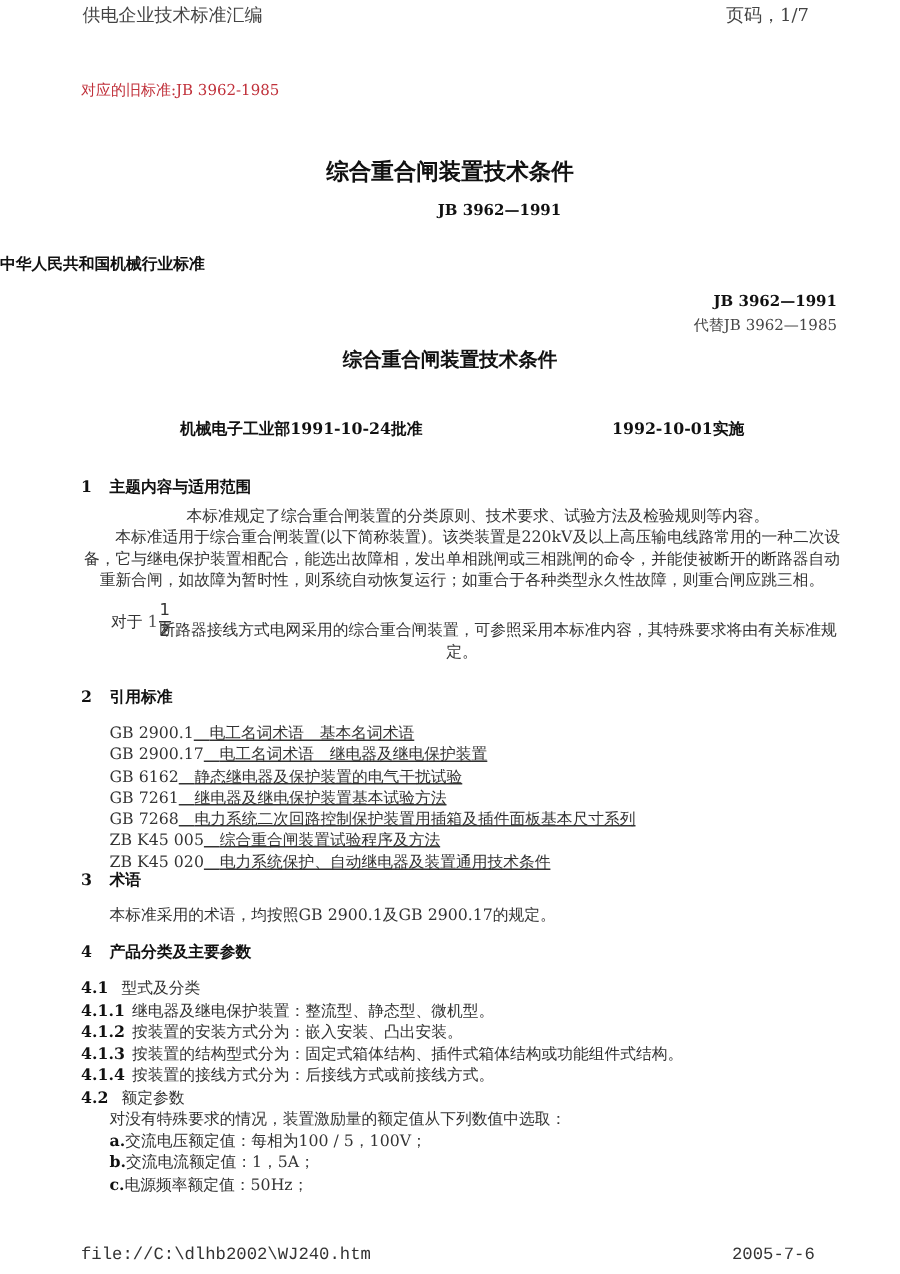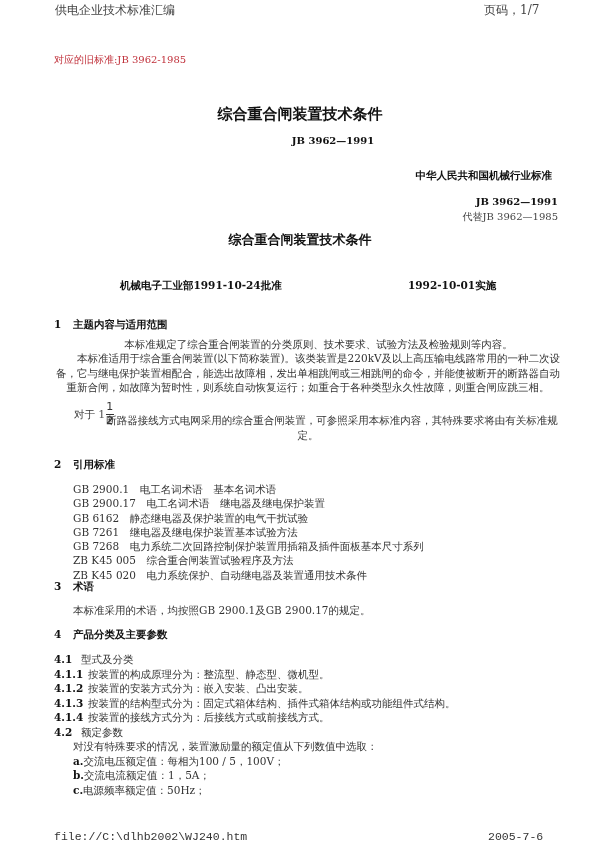--- a/index.html
+++ b/index.html
@@ -15,35 +15,35 @@
   .s11 { font-size:10.5px; }
   .body { font-size:10.5px; color:#333; line-height:14.5px; }
   .para { position:absolute; left:53px; width:510px; font-size:10.5px; color:#333; line-height:14.5px; white-space:normal; text-indent:21px;text-align:center; }
   .sec { font-size:10.5px; font-weight:bold; color:#111; }
   .sec .num { display:inline-block; width:19px; }
   .frac { display:inline-block; position:relative; width:18px; height:22px; vertical-align:middle; }
   .frac .w { position:absolute; left:0; top:4px; font-size:11px; color:#555; }
   .frac .n { position:absolute; left:8px; top:-4px; font-size:11px; font-family:"DejaVu Sans",sans-serif; }
   .frac .bar { position:absolute; left:8px; top:10px; width:8px; border-top:1px solid #333; }
   .frac .d { position:absolute; left:8px; top:10px; font-size:11px; font-family:"DejaVu Sans",sans-serif; }
-  .refs div { height:14.3px; }
+  .refs div { height:14.3px;text-decoration:underline; }
   .refs .code { display:inline-block; }
   .lab { font-weight:bold; color:#111; }
 </style>
 </head>
 <body>
 
 <div class="abs hdr" style="left:55px;top:2px;">供电企业技术标准汇编</div>
 <div class="abs hdr" style="left:484px;top:2px;">页码，1/7</div>
 
 <div class="abs red" style="left:54px;top:53px;">对应的旧标准:JB 3962-1985</div>
 
 <div class="abs title" style="left:0;width:600px;text-align:center;top:105px;">综合重合闸装置技术条件</div>
 <div class="abs bold s10" style="left:0;width:600px;text-align:center;top:135px;color:#111;">JB 3962—1991</div>
-<div class="abs bold s11" style="left:0;width:527px;text-align:right;top:169px;color:#111;padding-left:25px;">中华人民共和国机械行业标准</div>
+<div class="abs bold s11" style="left:0;width:527px;text-align:left;top:169px;color:#111;">中华人民共和国机械行业标准</div>
 
 <div class="abs bold s10" style="right:42px;top:196px;color:#111;">JB 3962—1991</div>
 <div class="abs s10" style="right:42px;top:210px;color:#444;">代替JB 3962—1985</div>
 
 <div class="abs bold" style="left:0;width:600px;text-align:center;top:231px;font-size:13px;color:#111;">综合重合闸装置技术条件</div>
 
 <div class="abs bold s11" style="left:120px;top:279px;color:#111;">机械电子工业部1991-10-24批准</div>
 <div class="abs bold s11" style="left:408px;top:279px;color:#111;">1992-10-01实施</div>
 
 <div class="abs sec" style="left:54px;top:318px;">
@@ -78,21 +78,21 @@
 <div class="abs sec" style="left:54px;top:580px;">
   <span class="num">3</span><span>术语</span>
 </div>
 <div class="abs body" style="left:73px;top:603px;">本标准采用的术语，均按照GB 2900.1及GB 2900.17的规定。</div>
 
 <div class="abs sec" style="left:54px;top:628px;">
   <span class="num">4</span><span>产品分类及主要参数</span>
 </div>
 <div class="abs body" style="left:54px;top:652px;">
   <div><span class="lab" style="display:inline-block;width:27px;">4.1</span><span>型式及分类</span></div>
-  <div><span class="lab" style="display:inline-block;width:34px;">4.1.1</span><span>按装置的构成原理分为：整流型、静态型、微机型。</span></div>
+  <div><span class="lab" style="display:inline-block;width:34px;">4.1.1</span><span>继电器及继电保护装置：整流型、静态型、微机型。</span></div>
   <div><span class="lab" style="display:inline-block;width:34px;">4.1.2</span><span>按装置的安装方式分为：嵌入安装、凸出安装。</span></div>
   <div><span class="lab" style="display:inline-block;width:34px;">4.1.3</span><span>按装置的结构型式分为：固定式箱体结构、插件式箱体结构或功能组件式结构。</span></div>
   <div><span class="lab" style="display:inline-block;width:34px;">4.1.4</span><span>按装置的接线方式分为：后接线方式或前接线方式。</span></div>
   <div><span class="lab" style="display:inline-block;width:27px;">4.2</span><span>额定参数</span></div>
 </div>
 <div class="abs body" style="left:73px;top:739px;">
   <div>对没有特殊要求的情况，装置激励量的额定值从下列数值中选取：</div>
   <div><span class="lab">a.</span><span>交流电压额定值：每相为100 / 5，100V；</span></div>
   <div><span class="lab">b.</span><span>交流电流额定值：1，5A；</span></div>
   <div><span class="lab">c.</span><span>电源频率额定值：50Hz；</span></div>

